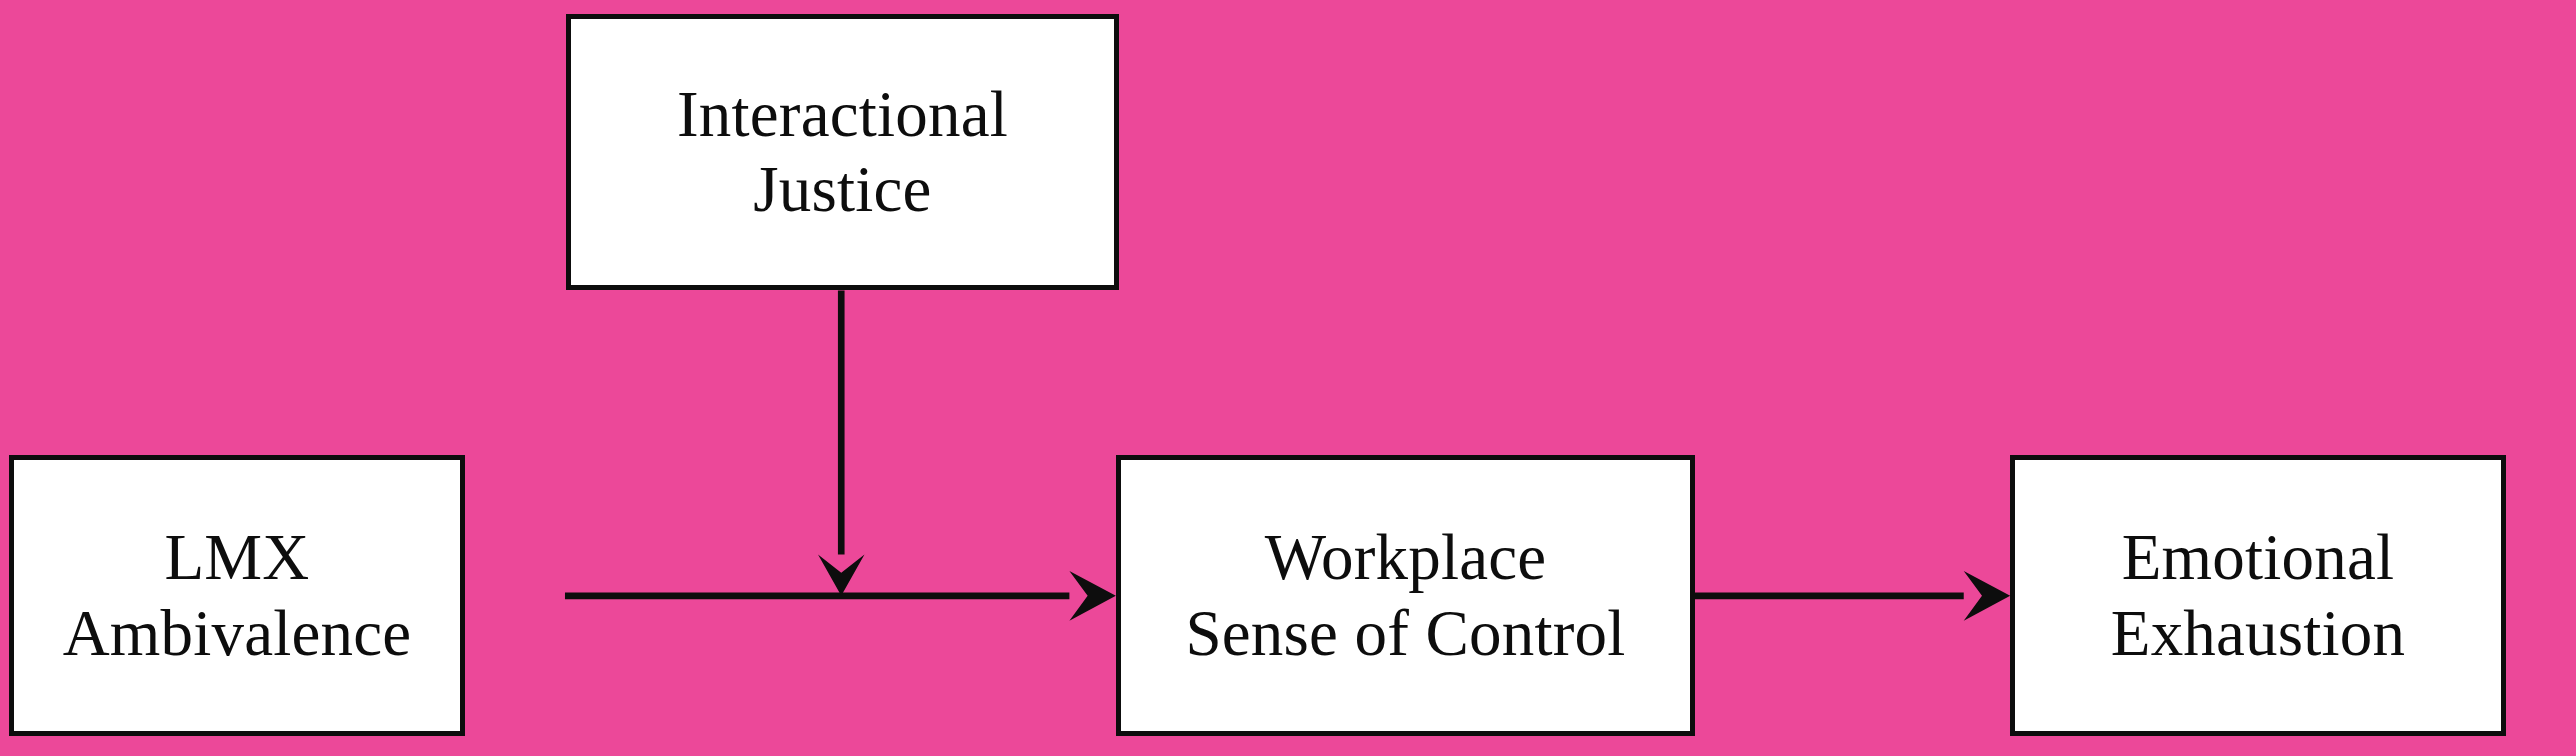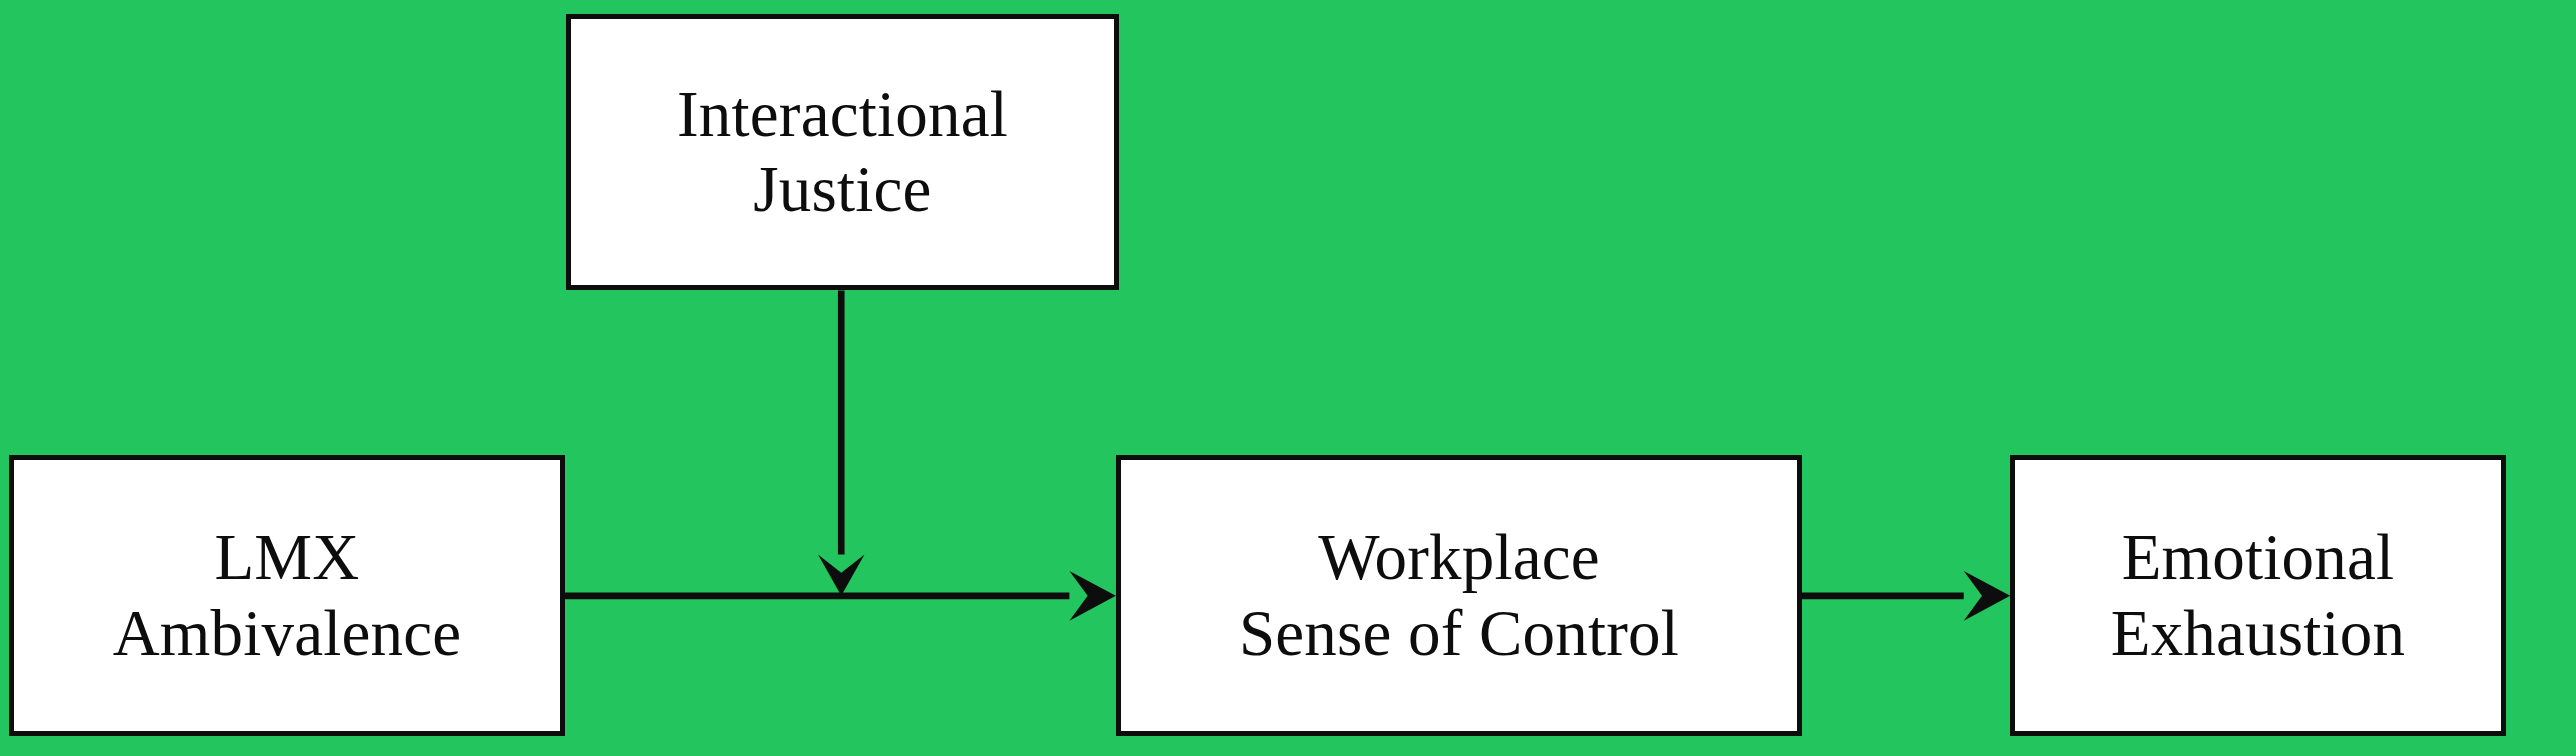--- a/index.html
+++ b/index.html
@@ -7,21 +7,21 @@
     padding: 0;
     background: #ffffff;
   }
   body {
     font-family: "Liberation Serif", "DejaVu Serif", serif;
   }
   #canvas {
     position: relative;
     width: 2576px;
     height: 757px;
-    background: #22c55e;
+    background: #ec4899;
     overflow: hidden;
   }
   .node-box {
     position: absolute;
     box-sizing: border-box;
     background: #ffffff;
     border: 5.8px solid #0d0d0d;
     display: flex;
     align-items: center;
     justify-content: center;
@@ -30,22 +30,22 @@
   .node-label {
     font-family: "Liberation Serif", "DejaVu Serif", serif;
     font-size: 65px;
     line-height: 1.16;
     color: #0d0d0d;
     letter-spacing: 0.2px;
     white-space: pre-line;
   }
   
   #box-interactional-justice { left: 566px;  top: 14px;  width: 553px; height: 276px; }
-  #box-lmx-ambivalence       { left: 9px;   top: 455px; width: 556px; height: 281px; }
-  #box-workplace-control     { left: 1116px; top: 455px; width: 686px; height: 281px; }
+  #box-lmx-ambivalence       { left: 9px;   top: 455px; width: 456px; height: 281px; }
+  #box-workplace-control     { left: 1116px; top: 455px; width: 579px; height: 281px; }
   #box-emotional-exhaustion  { left: 2010px; top: 455px; width: 496px; height: 281px; }
 
   
   #connectors {
     position: absolute;
     left: 0;
     top: 0;
     width: 2576px;
     height: 757px;
     pointer-events: none;

